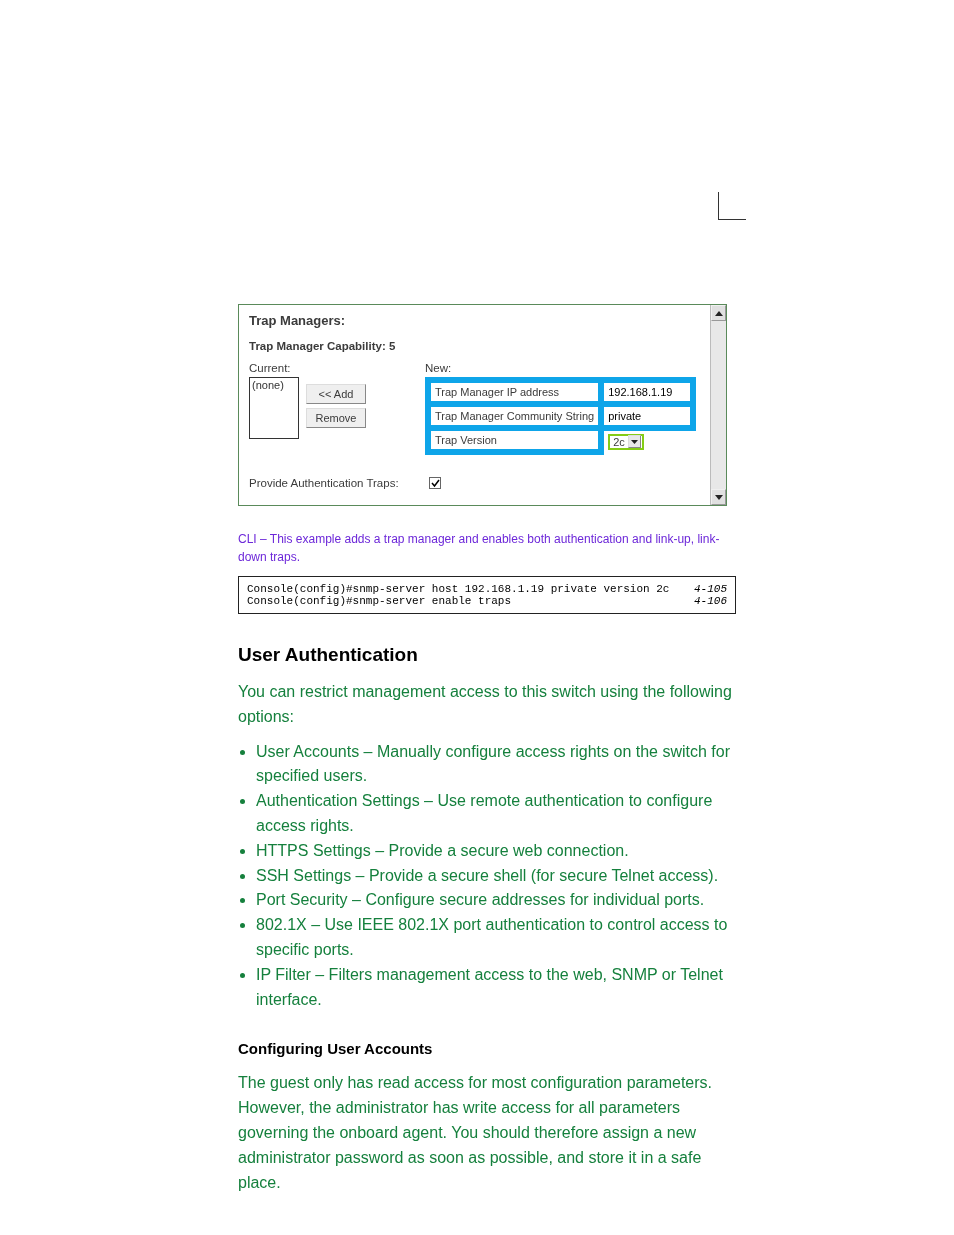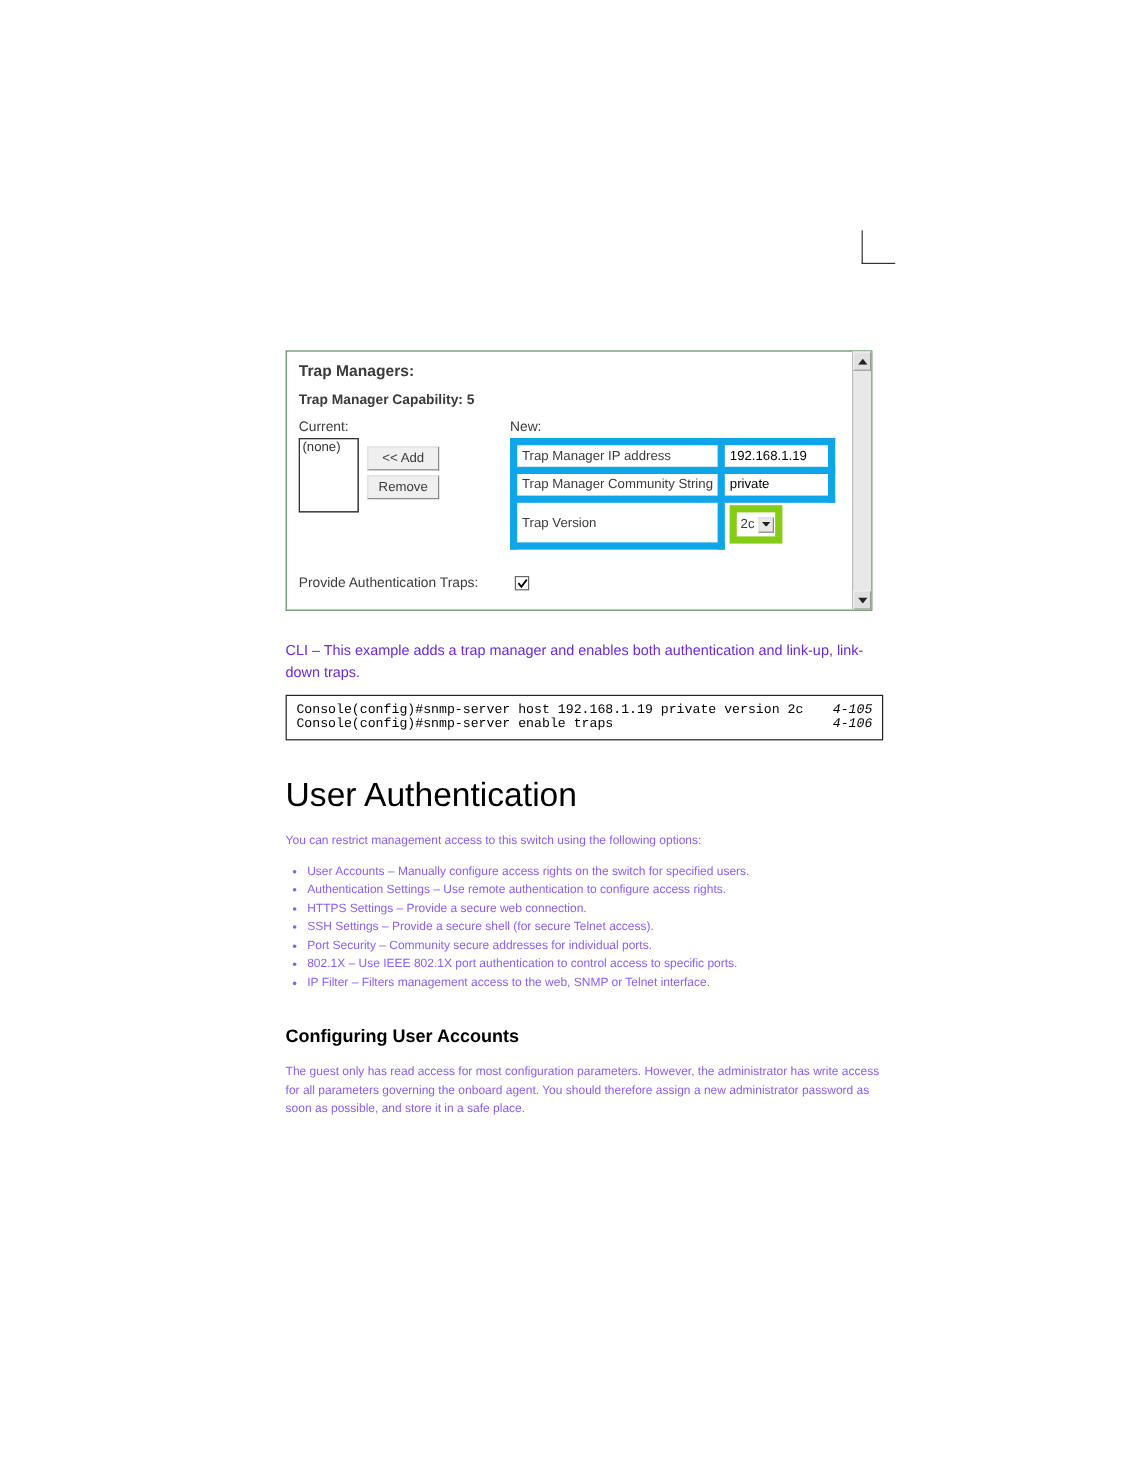--- a/index.html
+++ b/index.html
@@ -17,21 +17,21 @@
     right: 208px;
     width: 28px;
     height: 28px;
     border-top: 1px solid #333;
     border-right: 1px solid #333;
     transform: rotate(180deg);
   }
   .content {
     position: absolute;
     left: 238px;
-    top: 292px;
+    top: 304px;
     width: 498px;
   }
   .screenshot-box {
     width: 489px;
     border: 1px solid #5a8a5a;
     background: #fff;
     position: relative;
   }
   .sb-inner {
     padding: 8px 10px 12px 10px;
@@ -101,22 +101,22 @@
     font-family: Arial, sans-serif;
     font-size: 11px;
     border: none;
     outline: none;
     width: 78px;
     background: transparent;
   }
   .selwrap {
     display: inline-flex;
     align-items: center;
-    border: 6px solid #84cc16;
-    height: 32px;
+    border: 2px solid #84cc16;
+    height: 16px;
     padding: 0 1px 0 3px;
     font-size: 11px;
     justify-content: space-between;
   }
   .selwrap .dd {
     width: 13px;
     height: 13px;
     background: #e8e8e8;
     border: 1px solid #888;
     border-top-color:#ddd;
@@ -180,28 +180,28 @@
   .cli-line {
     display: flex;
     justify-content: space-between;
     font-family: "Courier New", monospace;
     font-size: 11px;
     white-space: pre;
   }
   .cli-line .ref { font-style: italic; padding-left:10px;}
   .h1 {
     margin-top: 30px;
-    font-size: 28px;
-    font-weight: normal;
+    font-size: 19px;
+    font-weight: bold;
   }
   .para {
     margin-top: 14px;
-    font-size: 10px;
+    font-size: 16px;
     line-height: 1.55;
-    color: #8b5cf6;
+    color: #15803d;
   }
   .h2 {
     margin-top: 28px;
     font-size: 15px;
     font-weight: bold;
   }
 </style>
 </head>
 <body>
 
@@ -298,21 +298,21 @@
   </div>
 
   <div class="h1">User Authentication</div>
   <div class="para">You can restrict management access to this switch using the following options:</div>
 
   <ul class="para" style="list-style:disc;padding-left:18px;margin-top:10px;">
     <li>User Accounts – Manually configure access rights on the switch for specified users.</li>
     <li>Authentication Settings – Use remote authentication to configure access rights.</li>
     <li>HTTPS Settings – Provide a secure web connection.</li>
     <li>SSH Settings – Provide a secure shell (for secure Telnet access).</li>
-    <li>Port Security – Community secure addresses for individual ports.</li>
+    <li>Port Security – Configure secure addresses for individual ports.</li>
     <li>802.1X – Use IEEE 802.1X port authentication to control access to specific ports.</li>
     <li>IP Filter – Filters management access to the web, SNMP or Telnet interface.</li>
   </ul>
 
   <div class="h2">Configuring User Accounts</div>
   <div class="para">The guest only has read access for most configuration parameters. However, the administrator has write access for all parameters governing the onboard agent. You should therefore assign a new administrator password as soon as possible, and store it in a safe place.</div>
 
 </div>
 
 </body></html>

